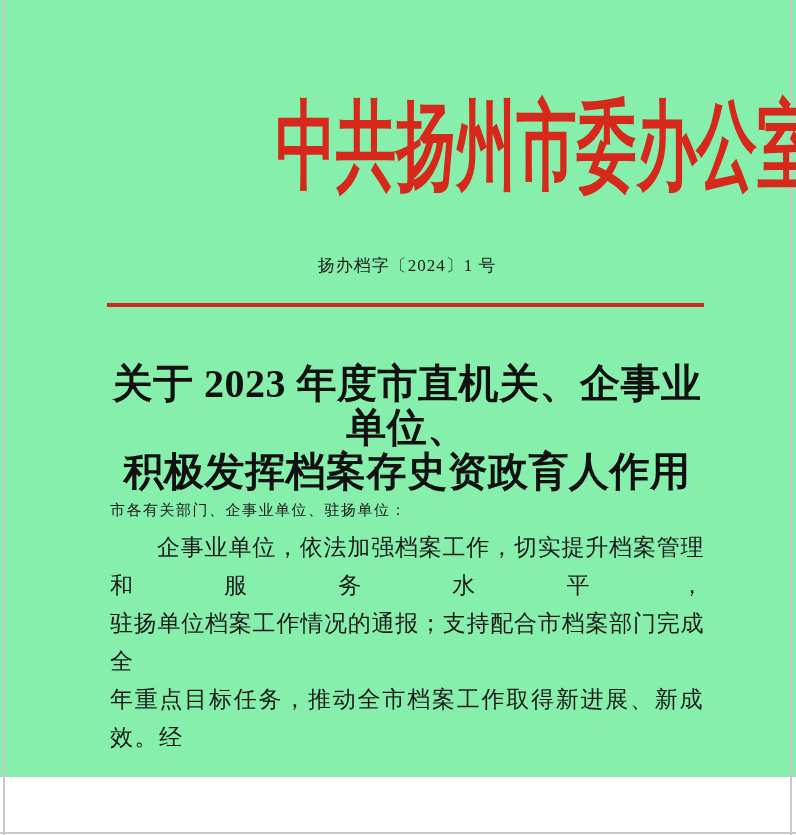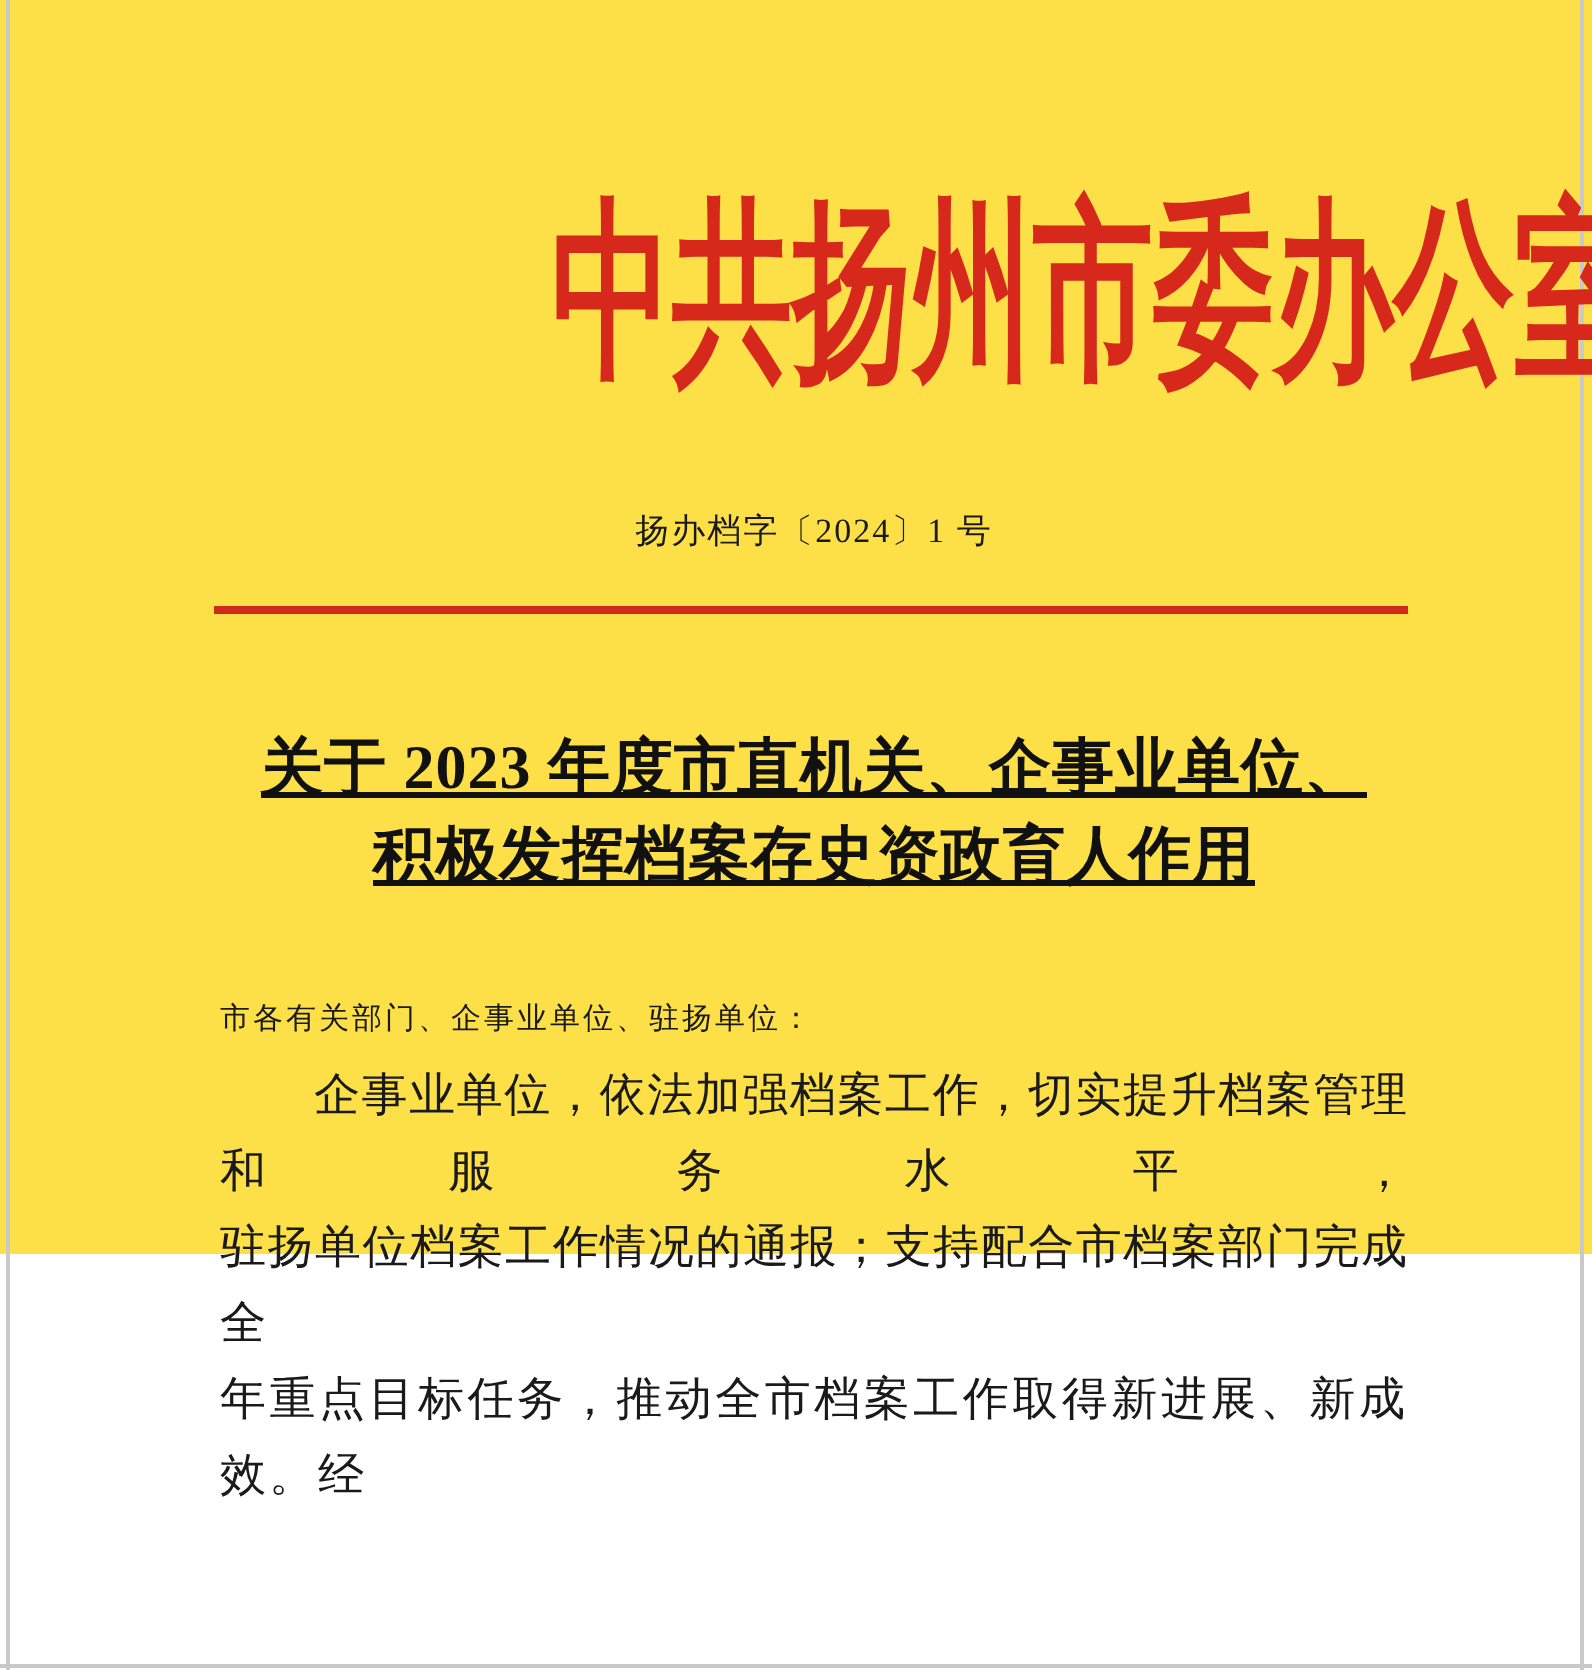--- a/index.html
+++ b/index.html
@@ -5,22 +5,22 @@
   * { margin: 0; padding: 0; box-sizing: border-box; }
   html, body { width: 796px; height: 835px; }
   body {
     background: #ffffff;
     font-family: "Liberation Serif", "DejaVu Serif", serif;
     overflow: hidden;
   }
   .viewport {
     position: relative;
     width: 796px;
-    height: 627px;
-    background: #fde047;
+    height: 777px;
+    background: #86efac;
   }
   
   .edge { position: absolute; background: #c9c9c9; }
   .edge-left   { left: 3px;  top: 0; width: 2px; height: 835px; }
   .edge-right  { left: 790px; top: 0; width: 2px; height: 835px; }
   .edge-bottom { left: 0; top: 832px; width: 796px; height: 2px; }
 
   
   .org-line {
     position: absolute;
@@ -56,26 +56,25 @@
     top: 303px; left: 107px;
     width: 597px; height: 4px;
     background: #cf2a1e;
   }
 
   
   .doc-title {
     position: absolute;
     top: 362px; left: 110px; width: 594px;
     text-align: center;
-    font-size: 31px;
+    font-size: 40px;
     font-weight: bold;
     line-height: 44px;
     color: #111111;
     letter-spacing: 0.5px;
-    text-decoration: underline;
   }
 
   
   .salutation {
     position: absolute;
     top: 491px; left: 110px; width: 594px;
     font-size: 15px;
     line-height: 38px;
     color: #1a1a1a;
     letter-spacing: 1.5px;

